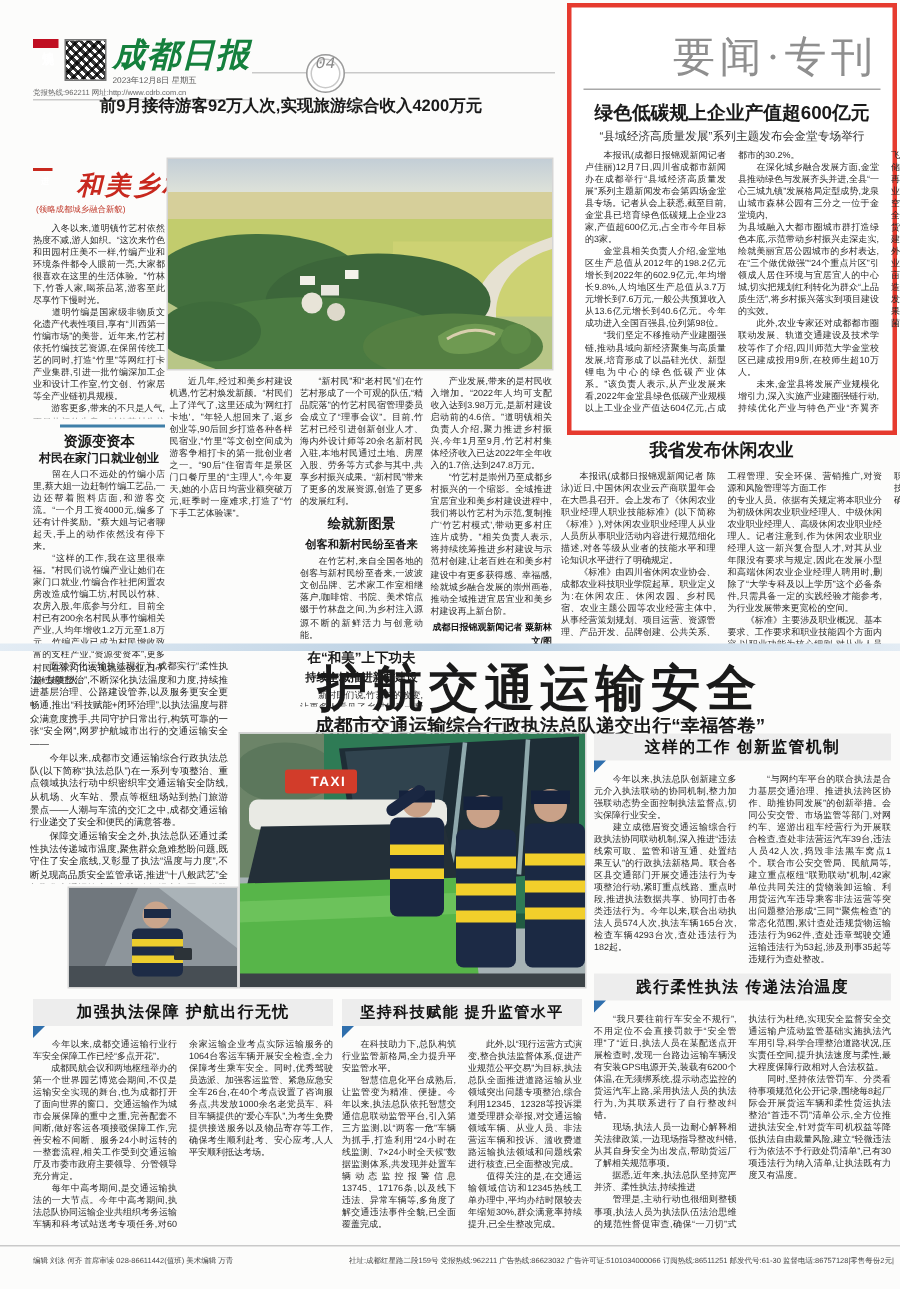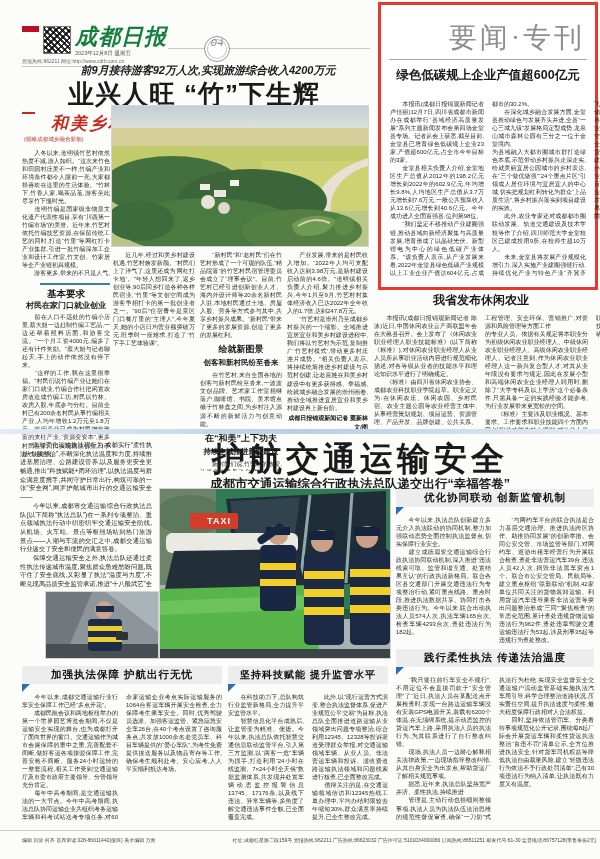--- a/index.html
+++ b/index.html
@@ -49,20 +49,21 @@
 
   <div class="abs hline" style="left:168px;top:48px;width:202px;"></div>
   <div class="abs pgcircle" style="left:204px;top:36px;">
     <span>04</span>
   </div>
 
   <div class="abs redbox" style="left:378px;top:2px;width:214px;height:282px;">
     <div class="abs serif" style="right:10px;top:14px;font-size:28px;color:#8f8f8f;letter-spacing:3px;">要闻·专刊</div>
     <div class="abs hline" style="left:8px;top:54px;right:8px;background:#a8a8a8;"></div>
     <div class="abs ctr" style="left:6px;top:62px;right:6px;font-size:12.5px;font-weight:bold;">绿色低碳规上企业产值超600亿元</div>
+    <div class="abs ctr" style="left:6px;top:80px;right:6px;font-size:7.8px;color:#333;">“县域经济高质量发展”系列主题发布会金堂专场举行</div>
     <div class="abs cols2" style="left:9px;top:95px;right:9px;height:180px;">
       <div class="t6">　　本报讯(成都日报锦观新闻记者 卢佳丽)12月7日,四川省成都市新闻办在成都举行“县域经济高质量发展”系列主题新闻发布会第四场金堂县专场。记者从会上获悉,截至目前,金堂县已培育绿色低碳规上企业23家,产值超600亿元,占全市今年目标的3家。
 　　金堂县相关负责人介绍,金堂地区生产总值从2012年的198.2亿元增长到2022年的602.9亿元,年均增长9.8%,人均地区生产总值从3.7万元增长到7.6万元,一般公共预算收入从13.6亿元增长到40.6亿元。今年成功进入全国百强县,位列第98位。
 　　“我们坚定不移推动产业建圈强链,推动县域向新经济聚集与高质量发展,培育形成了以晶硅光伏、新型锂电为中心的绿色低碳产业体系。”该负责人表示,从产业发展来看,2022年金堂县绿色低碳产业规模以上工业企业产值达604亿元,占成都市的30.2%。
 　　在深化城乡融合发展方面,金堂县推动绿色与发展齐头并进,全县“一心三城九镇”发展格局定型成势,龙泉山城市森林公园有三分之一位于金堂境内,</div>
       <div class="t6">为县域融入大都市圈城市群打造绿色本底,示范带动乡村振兴走深走实,绘就美丽宜居公园城市的乡村表达,在“三个做优做强”“24个重点片区”引领成人居住环境与宜居宜人的中心城,切实把规划红利转化为群众“上品质生活”,将乡村振兴落实到项目建设的实效。
 　　此外,农业专家还对成都都市圈联动发展、轨道交通建设及技术学校等作了介绍,四川师范大学金堂校区已建成投用9所,在校师生超10万人。
 　　未来,金堂县将发展产业规模化增引力,深入实施产业建圈强链行动,持续优化产业与特色产业“齐翼齐飞”,聚焦先进制造业重点区域、新型储能与水电气产业,力争产业链规模再上一个台阶,加快形成“双千亿”产业集群,加快发展安全装备、通用航空与新能源、通用装备齐飞,42条安全心,持续关注的货物装卸运输,利用货运汽车违导乘客非法运营等问题,建设国家级绿色低碳示范园区。另外,还将规划打造3个百万级粮油产业园和13个万亩粮经产业园,以及千亩种业园、蔬菜园,持续打造高端制造升级为主抓手,加快农业全产业链发展,构建“10万亩粮经”“20万亩水果”“30万亩油菜花、百亿级食用菌”等“N211”产业生态圈。</div>
     </div>
   </div>
@@ -72,22 +73,21 @@
       <div>我省发布休闲农业</div>
     </div>
     <div class="cols2" style="margin-top:6px;height:122px;">
       <div class="t6">　　本报讯(成都日报锦观新闻记者 陈泳)近日,中国休闲农业云产商联盟年会在大邑县召开。会上发布了《休闲农业职业经理人职业技能标准》(以下简称《标准》),对休闲农业职业经理人从业人员所从事职业活动内容进行规范细化描述,对各等级从业者的技能水平和理论知识水平进行了明确规定。
 　　《标准》由四川省休闲农业协会、成都农业科技职业学院起草。职业定义为:在休闲农庄、休闲农园、乡村民宿、农业主题公园等农业经营主体中,从事经营策划规划、项目运营、资源管理、产品开发、品牌创建、公共关系、工程管理、安全环保、营销推广,对资源和风险管理等方面工作</div>
       <div class="t6">的专业人员。依据有关规定将本职业分为初级休闲农业职业经理人、中级休闲农业职业经理人、高级休闲农业职业经理人。记者注意到,作为休闲农业职业经理人这一新兴复合型人才,对其从业年限没有要求与规定,因此在发展小型和高端休闲农业企业经理人聘用时,删除了“大学专科及以上学历”这个必备条件,只需具备一定的实践经验才能参考,为行业发展带来更宽松的空间。
 　　《标准》主要涉及职业概况、基本要求、工作要求和职业技能四个方面内容,以职业功能为核心细则,对从业人员职业活动内容进行规范化细化描述,对技能要求和理论知识水平要求进行了明确规定。</div>
     </div>
   </div>
 
-  <div class="abs ctr" style="left:32px;top:63px;width:352px;font-size:11px;font-weight:bold;font-style:italic;">前9月接待游客92万人次,实现旅游综合收入4200万元</div>
-  <div class="abs ctr" style="left:18px;top:77px;width:352px;font-size:26px;font-weight:bold;letter-spacing:1px;">业兴人旺 “竹”下生辉</div>
+  <div class="abs ctr" style="left:18px;top:63px;width:352px;font-size:11px;font-weight:bold;">前9月接待游客92万人次,实现旅游综合收入4200万元</div>
 
   <div class="abs" style="left:22px;top:112px;display:flex;gap:16px;align-items:flex-start;">
     <span style="background:#c8281e;color:#fff;writing-mode:vertical-rl;font-size:6px;padding:1px 2px;">走进</span>
     <span class="serif" style="font-size:17px;font-weight:bold;font-style:italic;color:#c8281e;letter-spacing:2px;">和美乡村</span>
   </div>
   <div class="abs" style="left:24px;top:136px;font-size:5.6px;color:#c0392b;">(领略成都城乡融合新貌)</div>
 
   <div class="abs photo" style="left:112px;top:106px;width:256px;height:140px;">
     <svg width="256" height="140" viewBox="0 0 256 140">
       <defs>
@@ -115,21 +115,21 @@
       <path d="M180,118 q20,-14 44,-4 q-6,16 -30,16 q-14,0 -14,-12" fill="#6f9a52"></path>
       <path d="M186,120 q16,-10 32,-3" stroke="#d9cfae" stroke-width="2" fill="none"></path>
       <circle cx="232" cy="120" r="10" fill="#5d8a47"></circle>
     </svg>
   </div>
 
   <div class="abs t6" style="left:22px;top:149px;width:88px;height:130px;overflow:hidden;">　　入冬以来,道明镇竹艺村依然热度不减,游人如织。“这次来竹色和田园村庄美不一样,竹编产业和环境条件都令人眼前一亮,大家都很喜欢在这里的生活体验。”竹林下,竹香人家,喝茶品茗,游客至此尽享竹下慢时光。
 　　道明竹编是国家级非物质文化遗产代表性项目,享有“川西第一竹编市场”的美誉。近年来,竹艺村依托竹编技艺资源,在保留传统工艺的同时,打造“竹里”等网红打卡产业集群,引进一批竹编深加工企业和设计工作室,竹文创、竹家居等全产业链初具规模。
 　　游客更多,带来的不只是人气,更是热门的生意。以竹艺村为核心的“竹产业”正循环,今年1月至9月,竹艺村接待游客92万人次,实现旅游综合收入4200万元,较去年同期大幅增长,递增247万元次。</div>
   <div class="abs" style="left:40px;top:283px;width:70px;height:2px;background:#3f7fa8;"></div>
-  <div class="abs ctr" style="left:22px;top:288px;width:88px;font-size:9.5px;font-weight:bold;">基本要求</div>
+  <div class="abs ctr" style="left:22px;top:288px;width:88px;font-size:9.5px;font-weight:bold;">资源变资本</div>
   <div class="abs ctr" style="left:22px;top:300px;width:88px;font-size:8px;font-weight:bold;">村民在家门口就业创业</div>
   <div class="abs t6" style="left:22px;top:313px;width:88px;height:158px;overflow:hidden;">　　留在人口不远处的竹编小店里,蔡大姐一边赶制竹编工艺品,一边还帮着照料店面,和游客交流。“一个月工资4000元,编多了还有计件奖励。”蔡大姐与记者聊起天,手上的动作依然没有停下来。
 　　“这样的工作,我在这里很幸福。”村民们说竹编产业让她们在家门口就业,竹编合作社把闲置农房改造成竹编工坊,村民以竹林、农房入股,年底参与分红。目前全村已有200余名村民从事竹编相关产业,人均年增收1.2万元至1.8万元。竹编产业已成为村民增收致富的支柱产业,“资源变资本”,更多村民在家门口实现就业创业,日子越过越红火。</div>
 
   <div class="abs t6" style="left:113px;top:251px;width:82px;height:220px;overflow:hidden;">　　近几年,经过和美乡村建设机遇,竹艺村焕发新颜。“村民们上了洋气了,这里还成为‘网红打卡地’。”年轻人想回来了,返乡创业等,90后回乡打造各种各样民宿业,“竹里”等文创空间成为游客争相打卡的第一批创业者之一。“90后”住宿青年是景区门口餐厅里的“主理人”,今年夏天,她的小店日均营业额突破万元,旺季时一座难求,打造了“竹下手工艺体验课”。</div>
 
   <div class="abs" style="left:200px;top:251px;width:82px;height:220px;overflow:hidden;">
     <div class="t6">　　“新村民”和“老村民”们在竹艺村形成了一个可观的队伍,“精品院落”的竹艺村民宿管理委员会成立了“理事会议”。目前,竹艺村已经引进创新创业人才、海内外设计师等20余名新村民入驻,本地村民通过土地、房屋入股、劳务等方式参与其中,共享乡村振兴成果。“新村民”带来了更多的发展资源,创造了更多的发展红利。</div>
     <div class="ctr" style="margin:4px 0 2px;font-size:9px;font-weight:bold;">绘就新图景</div>
     <div class="ctr" style="font-size:7.5px;font-weight:bold;margin-bottom:3px;">创客和新村民纷至沓来</div>
@@ -203,21 +203,21 @@
       <rect x="190" y="60" width="40" height="96" rx="5" fill="#1b2943"></rect>
       <rect x="190" y="80" width="40" height="8" fill="#f2cf2b"></rect>
       <rect x="190" y="98" width="40" height="8" fill="#f2cf2b"></rect>
       <rect x="190" y="116" width="40" height="8" fill="#f2cf2b"></rect>
       <rect x="0" y="160" width="230" height="9" fill="#3c4347"></rect>
     </svg>
     <span class="abs" style="left:36px;top:27px;width:46px;text-align:center;color:#fff;font-size:9px;font-weight:bold;letter-spacing:1px;">TAXI</span>
   </div>
 
   <div class="abs" style="left:396px;top:489px;width:198px;">
-    <div class="subbar">优化协同联动 创新监管机制</div>
+    <div class="subbar">这样的工作 创新监管机制</div>
     <div class="tri"></div>
     <div class="cols2" style="height:132px;margin-top:1px;">
       <div class="t6">　　今年以来,执法总队创新建立多元介入执法联动的协同机制,整力加强联动态势全面控制执法监督点,切实保障行业安全。
 　　建立成德眉资交通运输综合行政执法协同联动机制,深入推进“违法线索可取、监管和谐互通、处置结果互认”的行政执法新格局。联合各区县交通部门开展交通违法行为专项整治行动,紧盯重点线路、重点时段,推进执法数据共享、协同打击各类违法行为。今年以来,联合出动执法人员574人次,执法车辆165台次,检查车辆4293台次,查处违法行为182起。</div>
       <div class="t6">　　“与网约车平台的联合执法是合力基层交通治理、推进执法跨区协作、助推协同发展”的创新举措。会同公安交管、市场监管等部门,对网约车、巡游出租车经营行为开展联合检查,查处非法营运汽车39台,违法人员42人次,捣毁非法黑车窝点1个。联合市公安交管局、民航局等,建立重点枢纽“联勤联动”机制,42家单位共同关注的货物装卸运输、利用货运汽车违导乘客非法运营等突出问题整治形成“三同”“聚焦检查”的常态化范围,累计查处违规货物运输违法行为962件,查处违章驾驶交通运输违法行为53起,涉及刑事35起等违规行为查处整改。</div>
     </div>
   </div>
 
   <div class="abs" style="left:22px;top:666px;width:200px;">
     <div class="subbar">加强执法保障 护航出行无忧</div>

